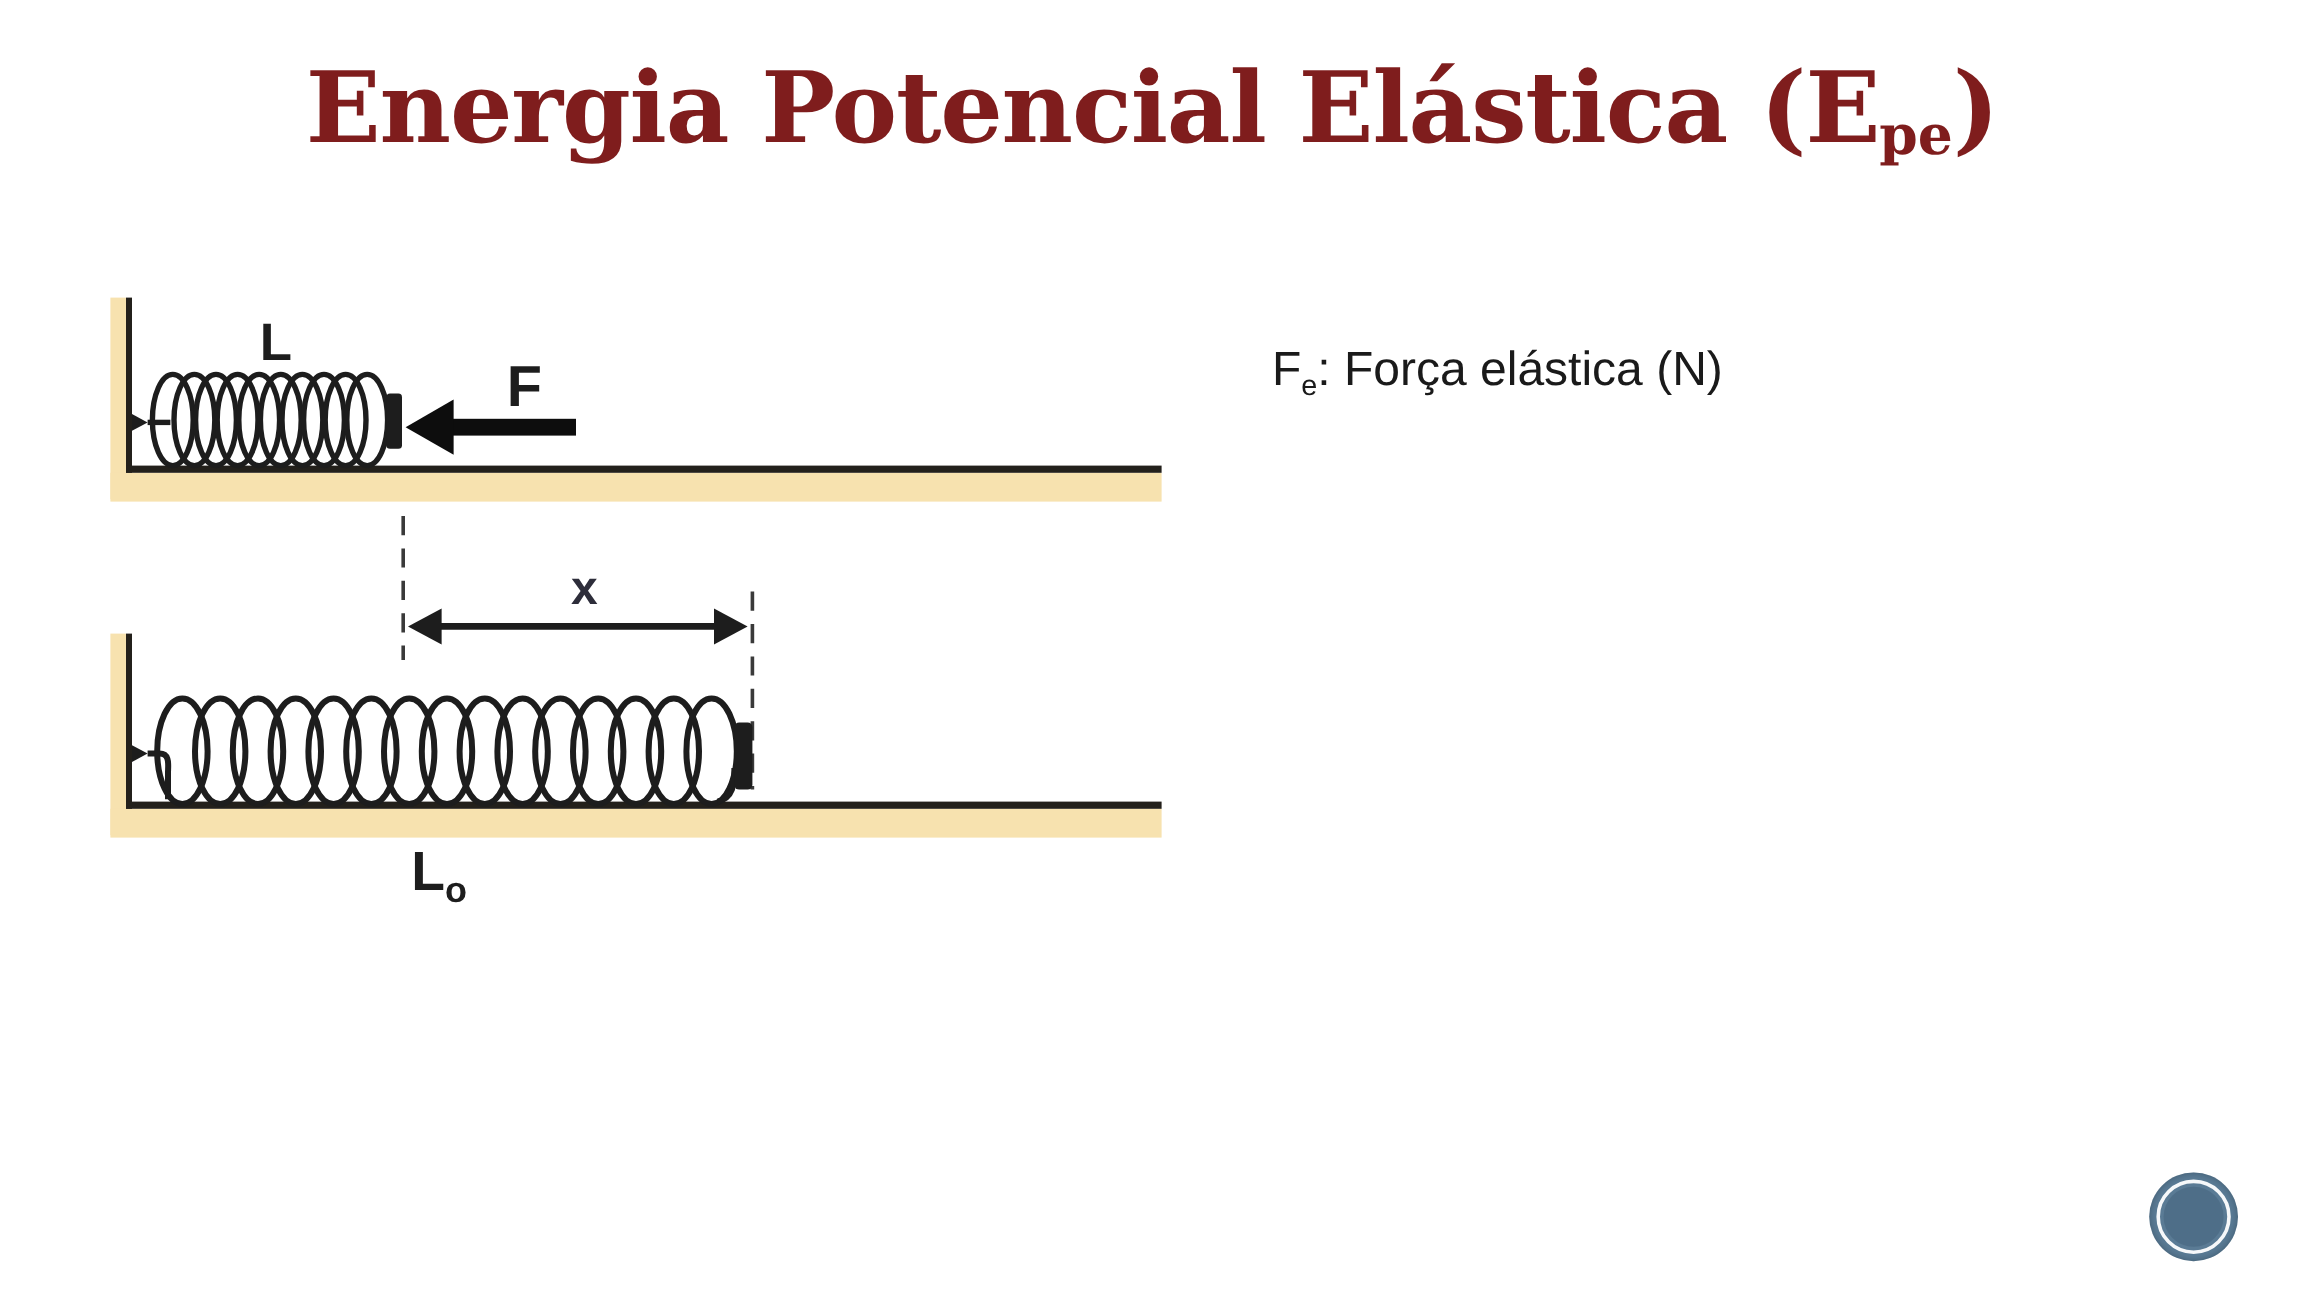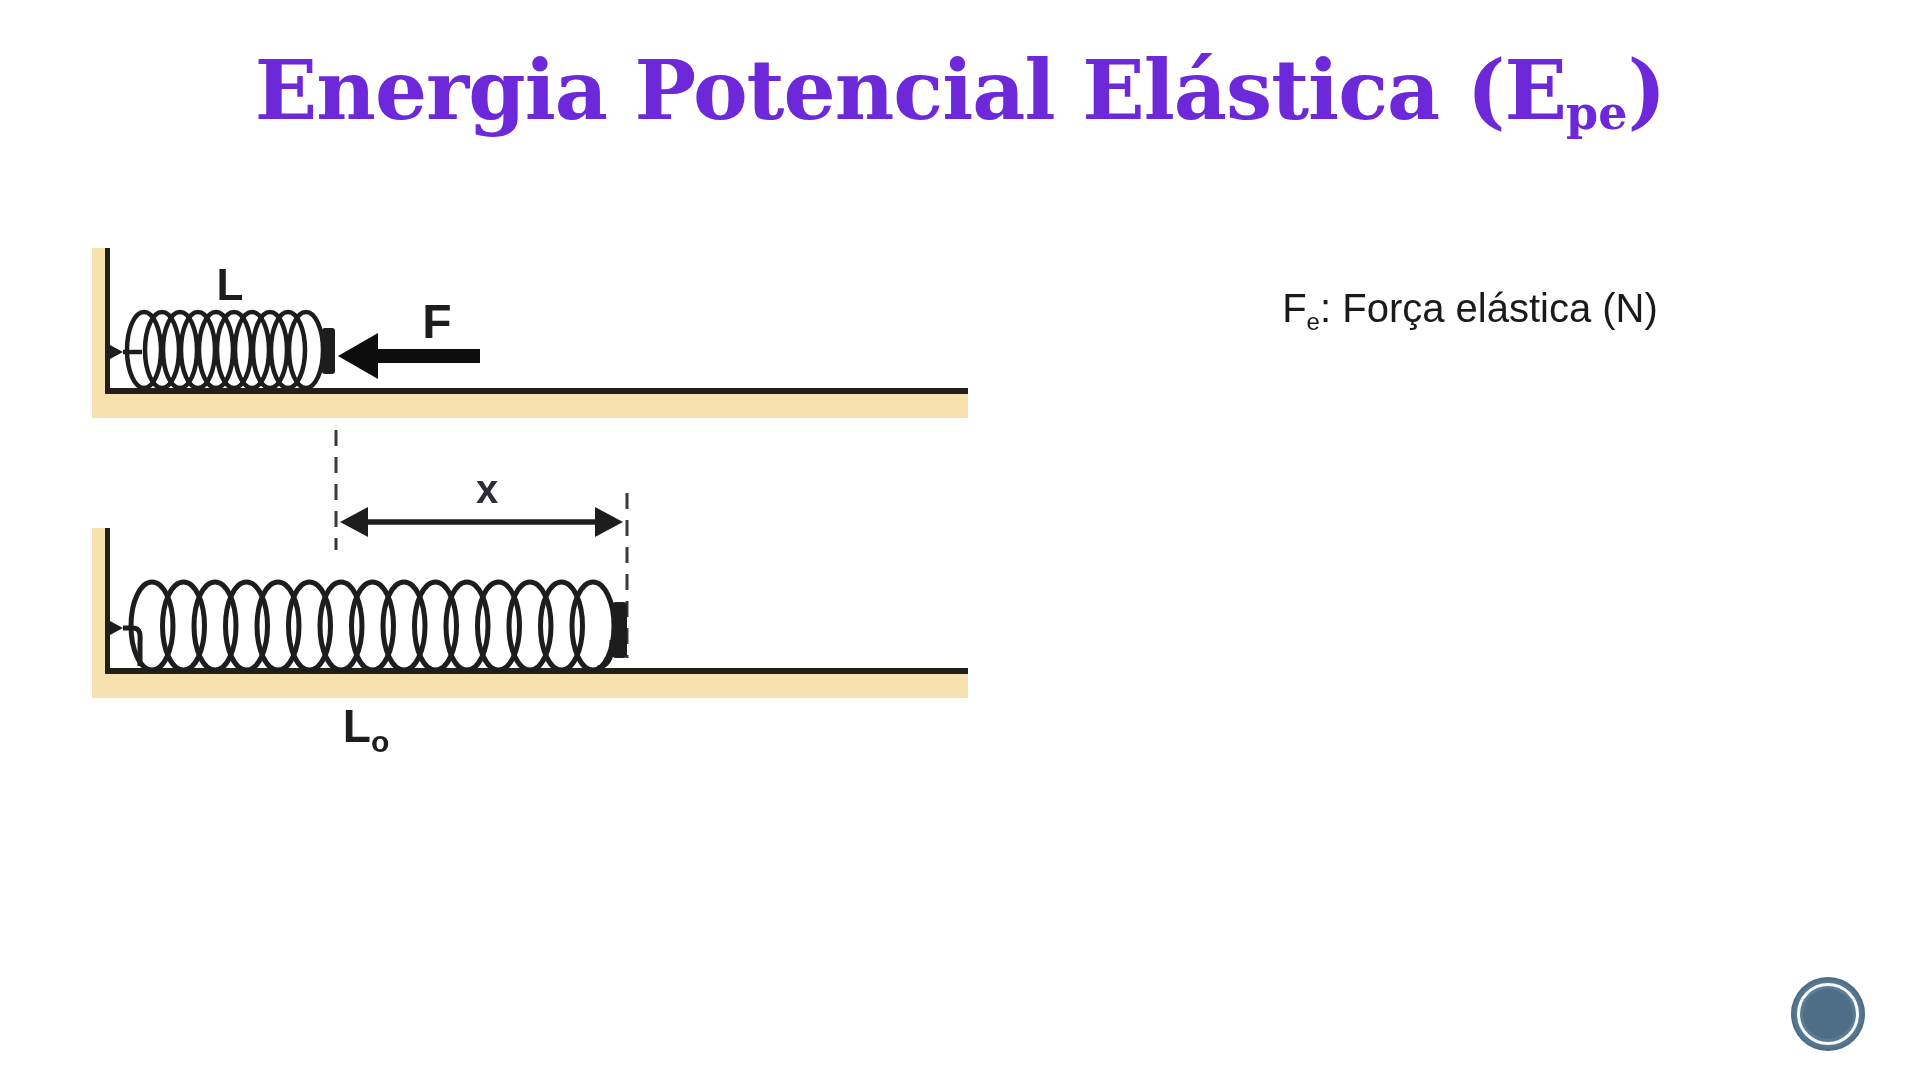--- a/index.html
+++ b/index.html
@@ -4,31 +4,31 @@
 <style>
   html,body{margin:0;padding:0;}
   body{
     width:1920px;height:1080px;position:relative;overflow:hidden;
     background:#ffffff;font-family:"Liberation Sans",sans-serif;color:#1a1a1a;
   }
   
   .slide-title{
     position:absolute;top:42px;left:0;width:1920px;text-align:center;
     font-family:"DejaVu Serif",serif;font-weight:bold;font-size:82px;
-    letter-spacing:-1px;color:#6d28d9;margin:0;white-space:nowrap;
+    letter-spacing:-1px;color:#7f1d1d;margin:0;white-space:nowrap;
   }
   .slide-title .t-sub{
     font-size:0.56em;position:relative;top:0.22em;letter-spacing:0;
   }
   
   .diagram-svg{position:absolute;left:0;top:200px;}
   
   .definitions{
     position:absolute;left:1060px;top:256px;width:820px;
-    font-size:40px;line-height:104px;white-space:nowrap;text-align:center;
+    font-size:40px;line-height:104px;white-space:nowrap;
   }
   .definitions .def-row{height:104px;}
   .definitions sub{
     font-size:0.6em;position:relative;top:0.32em;line-height:0;vertical-align:baseline;
   }
   
   .logo-badge{
     position:absolute;left:1791px;top:977px;width:74px;height:74px;
     border-radius:50%;background:#5a7b95;
     box-shadow:inset 0 0 6px rgba(30,50,65,.45);

